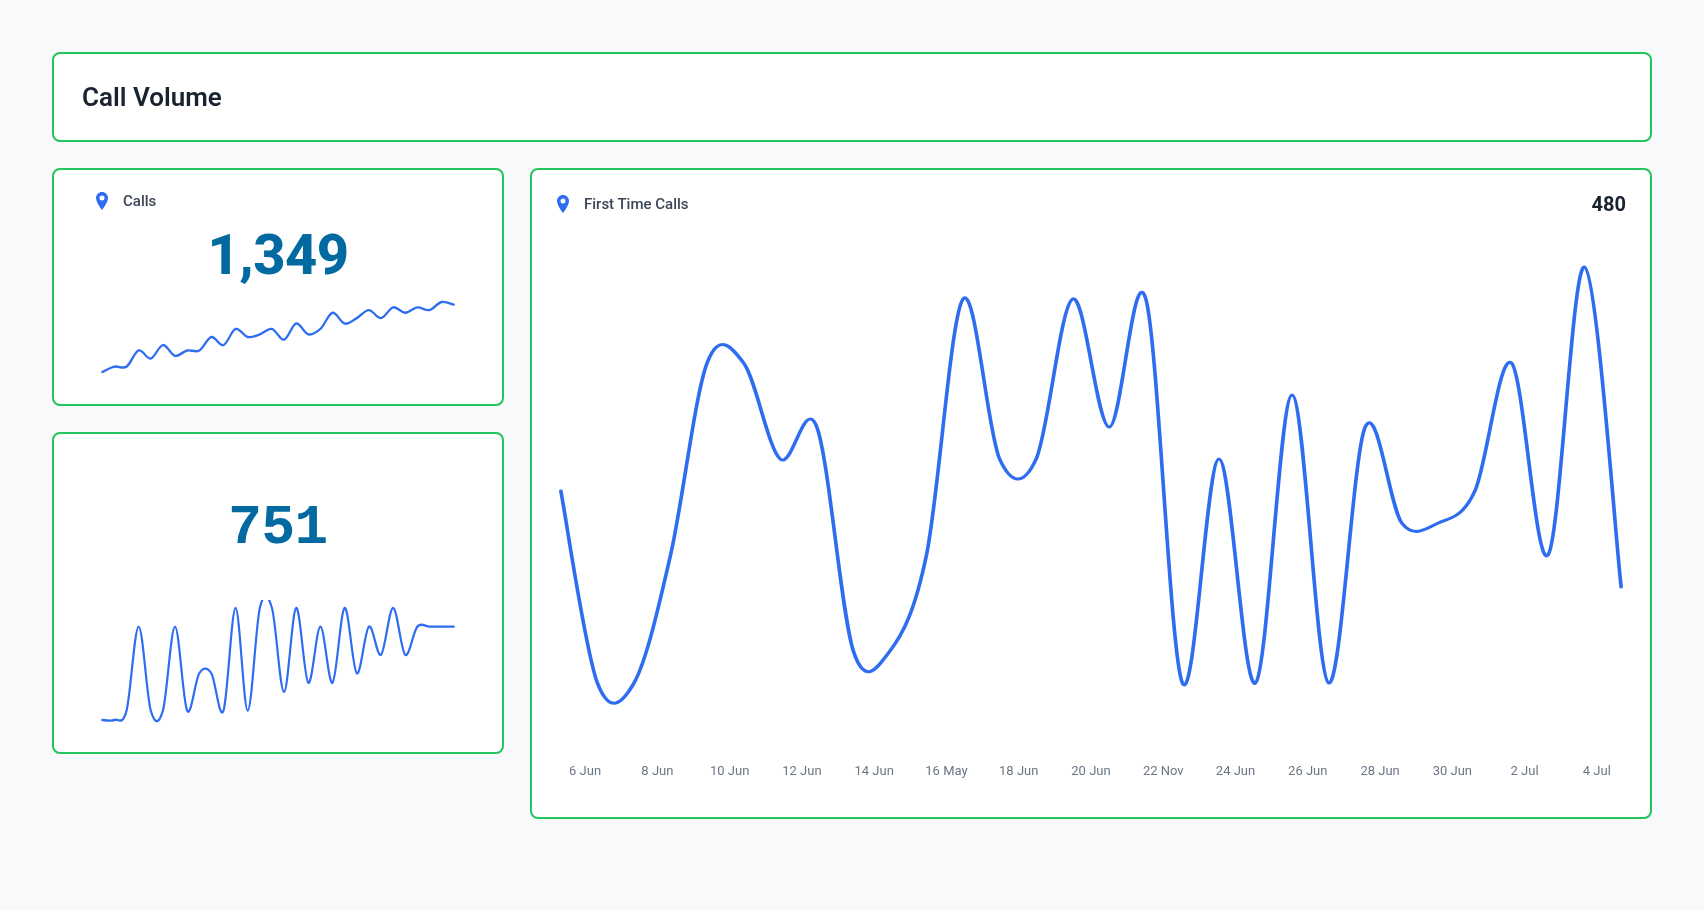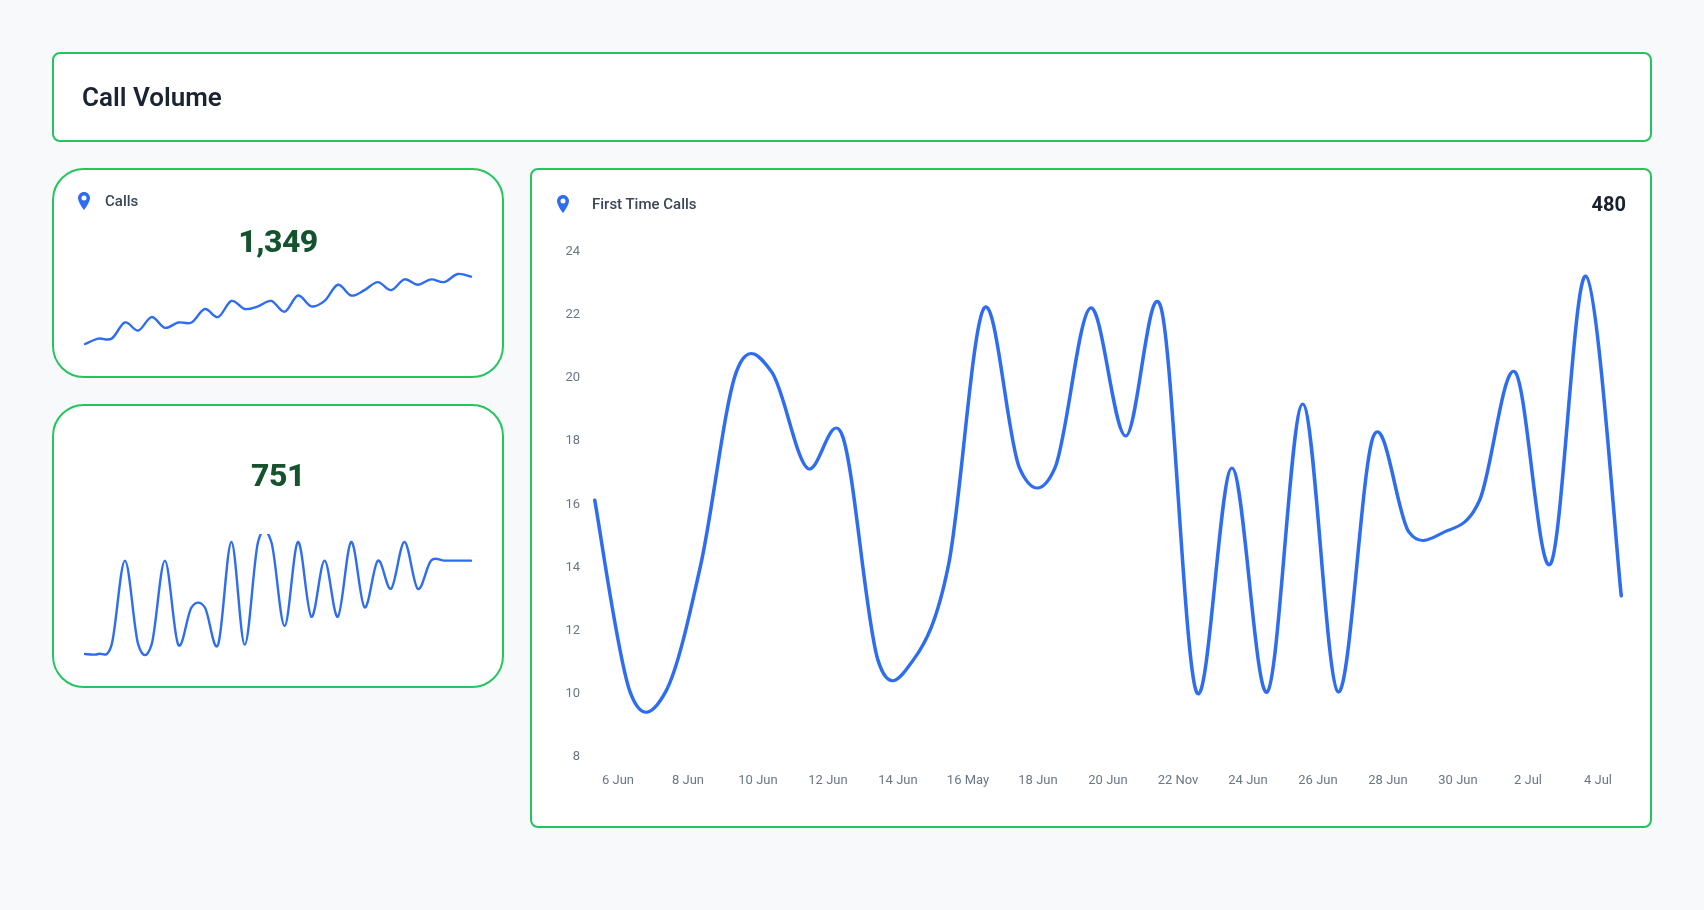--- a/index.html
+++ b/index.html
@@ -28,60 +28,59 @@
   grid-template-columns: 452px 1fr;
   gap: 26px;
   align-items: start;
 }
 .left-col {
   display: flex;
   flex-direction: column;
   gap: 26px;
 }
 .stat-card {
-  padding: 22px 23px 24px;
-  border-radius: 32px;
+  padding: 22px 41px 24px;
 }
 .stat-header {
   display: flex;
   align-items: center;
   gap: 14px;
   margin-bottom: 12px;
 }
 .pin-icon { display:inline-flex; }
 .pin-icon svg { width:14px; height:18px; }
 .stat-label {
   font-size: 15px;
   color: #3a4556;
   font-weight: 500;
 }
 .stat-big {
-  font-size: 32px;
+  font-size: 56px;
   font-weight: 800;
-  color: #14532d;
+  color: #0369a1;
   text-align: center;
   margin: 10px 0 6px;
   letter-spacing: -0.5px;
 }
-.stat-big.tall { margin-top: 28px; margin-bottom: 40px; }
+.stat-big.tall { margin-top: 40px; margin-bottom: 40px; font-family: Liberation Mono, monospace; }
 .spark-wrap {
   width: 100%;
   height: 86px;
   position: relative;
 }
 .spark-wrap svg { width:100%; height:100%; display:block; }
 .chart-card {
   padding: 22px 24px 28px;
   position: relative;
 }
 .chart-head {
   display: flex;
   align-items: center;
-  gap: 22px;
-  margin-bottom: 22px;
+  gap: 14px;
+  margin-bottom: 13px;
 }
 .chart-head .stat-label { font-size: 15px; }
 .chart-total {
   margin-left: auto;
   font-size: 20px;
   font-weight: 700;
   color: #18212e;
 }
 .chart-area {
   position: relative;
@@ -159,31 +158,20 @@
     <div class="chart-head">
       <span class="pin-icon">
         <svg viewBox="0 0 14 18">
             <path fill="#2f6df0" d="M7 0C3.7 0 1 2.7 1 6c0 4.5 6 12 6 12s6-7.5 6-12c0-3.3-2.7-6-6-6zm0 8.5A2.5 2.5 0 117 3.5a2.5 2.5 0 010 5z"></path>
           </svg>
       </span>
       <span class="stat-label">First Time Calls</span>
       <span class="chart-total">480</span>
     </div>
     <div class="chart-area">
-      <div class="y-axis" id="y-axis">
-          <div>24</div>
-          <div>22</div>
-          <div>20</div>
-          <div>18</div>
-          <div>16</div>
-          <div>14</div>
-          <div>12</div>
-          <div>10</div>
-          <div>8</div>
-        </div>
       <div class="plot">
         <svg id="main-chart" viewBox="0 0 880 524" preserveAspectRatio="none">
             <path d="M 4 262 C 9.011494252873565 294 24.04597701149425 422 34.06896551724138 454 C 44.09195402298851 486 54.11494252873563 475.3333333333333 64.13793103448276 454 C 74.16091954022988 432.6666666666667 84.18390804597702 379.3333333333333 94.20689655172414 326 C 104.22988505747126 272.6666666666667 114.25287356321837 166 124.27586206896551 134 C 134.29885057471265 102 144.3218390804598 118 154.34482758620692 134 C 164.36781609195404 150 174.39080459770116 219.33333333333334 184.41379310344828 230 C 194.4367816091954 240.66666666666666 204.45977011494253 166 214.48275862068965 198 C 224.50574712643677 230 234.5287356321839 384.6666666666667 244.55172413793102 422 C 254.57471264367814 459.3333333333333 264.5977011494253 438 274.62068965517244 422 C 284.6436781609196 406 294.66666666666674 384.6666666666667 304.68965517241384 326 C 314.71264367816093 267.3333333333333 324.735632183908 86 334.7586206896552 70 C 344.7816091954023 54 354.8045977011494 203.33333333333334 364.82758620689657 230 C 374.8505747126437 256.6666666666667 384.8735632183908 256.6666666666667 394.89655172413796 230 C 404.9195402298851 203.33333333333334 414.9425287356322 75.33333333333333 424.9655172413793 70 C 434.9885057471264 64.66666666666667 445.0114942528736 198 455.0344827586207 198 C 465.0574712643678 198 475.0804597701149 27.333333333333336 485.10344827586204 70 C 495.1264367816092 112.66666666666666 505.14942528735634 427.3333333333333 515.1724137931035 454 C 525.1954022988506 480.6666666666667 535.2183908045978 230 545.2413793103449 230 C 555.264367816092 230 565.2873563218391 464.6666666666667 575.3103448275862 454 C 585.3333333333333 443.3333333333333 595.3563218390806 166 605.3793103448277 166 C 615.4022988505748 166 625.4252873563219 448.6666666666667 635.448275862069 454 C 645.471264367816 459.3333333333333 655.4942528735633 224.66666666666666 665.5172413793103 198 C 675.5402298850574 171.33333333333334 685.5632183908046 278 695.5862068965517 294 C 705.6091954022988 310 715.632183908046 299.3333333333333 725.6551724137931 294 C 735.6781609195402 288.6666666666667 745.7011494252873 288.6666666666667 755.7241379310344 262 C 765.7471264367815 235.33333333333334 775.7701149425288 123.33333333333333 785.7931034482759 134 C 795.816091954023 144.66666666666666 805.8390804597701 342 815.8620689655172 326 C 825.8850574712643 310 835.9080459770115 32.666666666666664 845.9310344827586 38 C 855.9540229885057 43.333333333333336 870.9885057471264 304.6666666666667 876 358" stroke="#2f6df0" stroke-width="3" fill="none" stroke-linecap="round"></path>
           </svg>
         <div class="x-axis" id="x-axis">
             <div class="x-tick">6 Jun</div>
             <div class="x-tick">8 Jun</div>
             <div class="x-tick">10 Jun</div>
             <div class="x-tick">12 Jun</div>
             <div class="x-tick">14 Jun</div>

